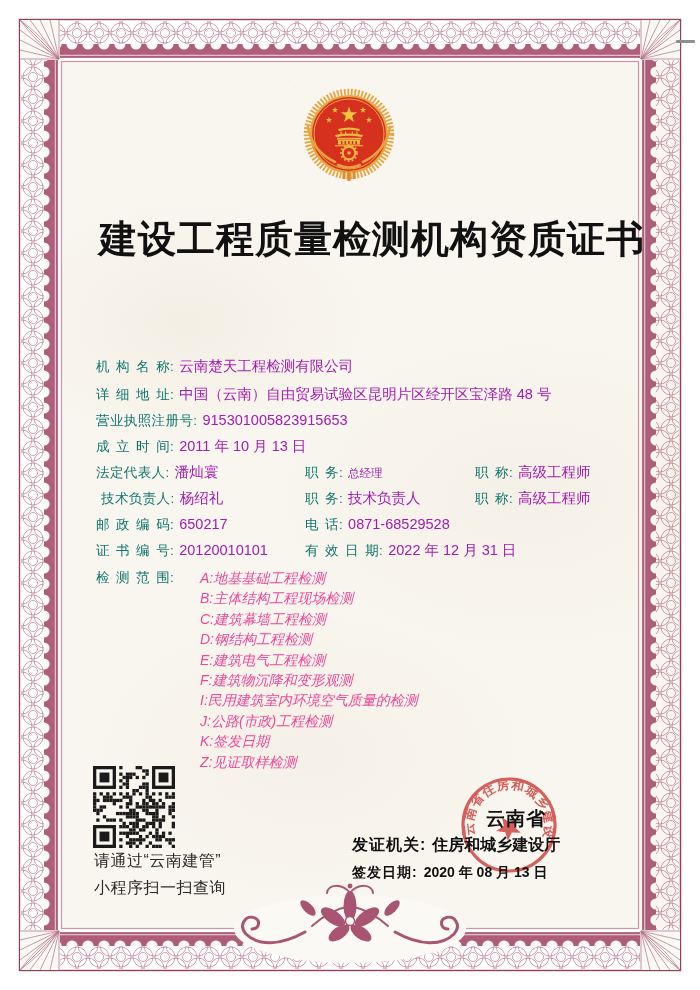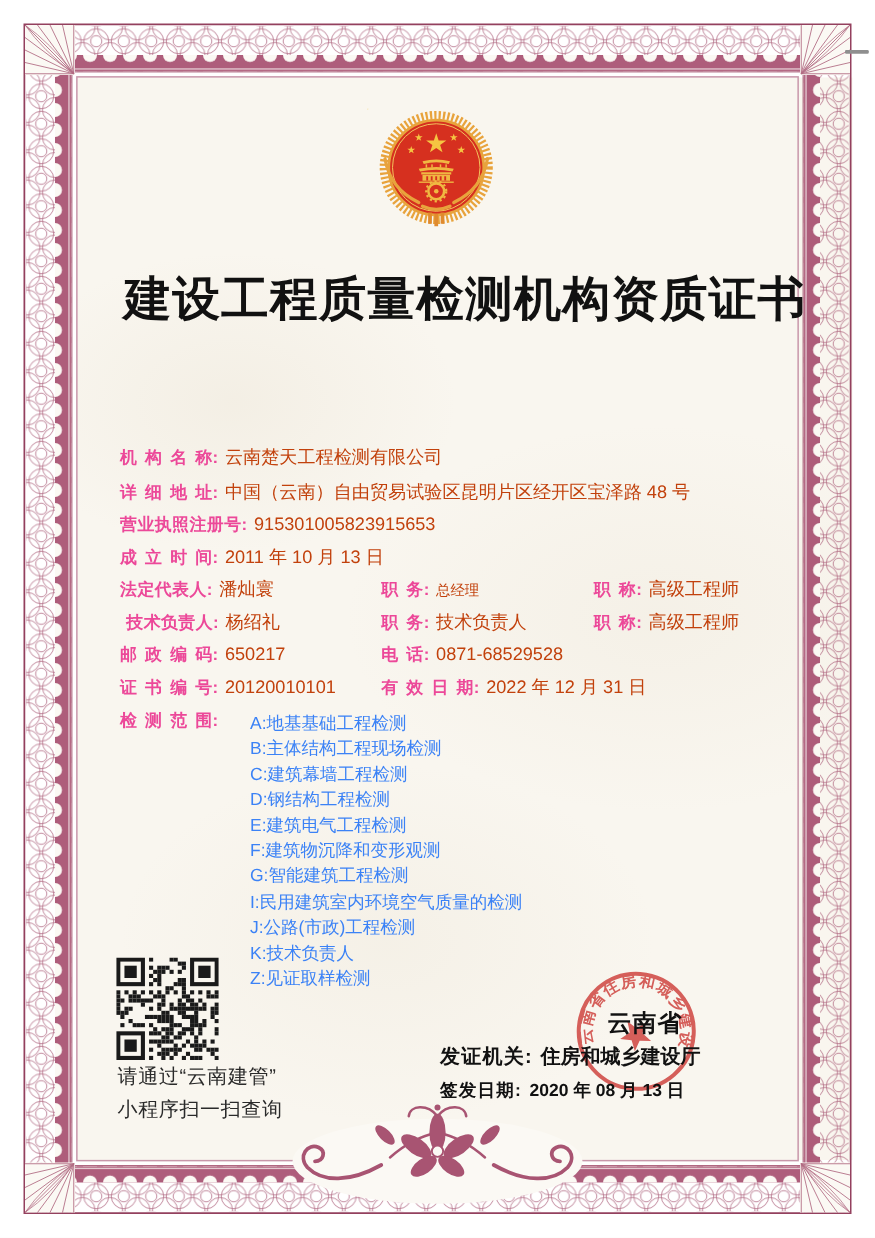--- a/index.html
+++ b/index.html
@@ -9,27 +9,27 @@
   .paper::after{content:"";position:absolute;inset:0;pointer-events:none;background:
      radial-gradient(ellipse 300px 200px at 20% 30%, rgba(210,195,165,.14), transparent 60%),
      radial-gradient(ellipse 420px 260px at 75% 50%, rgba(210,195,165,.11), transparent 60%),
      radial-gradient(ellipse 360px 240px at 40% 80%, rgba(210,195,165,.11), transparent 60%);}
   .border-svg{position:absolute;left:0;top:0;}
   .content{position:absolute;inset:0;}
   .emblem{position:absolute;left:294px;top:87px;width:110px;height:104px;}
   .title{position:absolute;left:0;right:0;top:214px;text-align:center;
          font-size:38px;font-weight:900;letter-spacing:1px;color:#111;}
   .row{position:absolute;left:96px;right:60px;height:22px;line-height:20px;white-space:nowrap;}
-  .lbl{font-weight:700;font-size:13.5px;letter-spacing:.4px;word-spacing:2px;color:#ec4899;}
-  .val{font-size:14.5px;margin-left:5px;color:#c2410c;}
+  .lbl{font-weight:400;font-size:13.5px;letter-spacing:.4px;word-spacing:2px;color:#0f766e;}
+  .val{font-size:14.5px;margin-left:5px;color:#a21caf;}
   .val.small{font-size:11.5px;}
   .col{position:absolute;top:0;white-space:nowrap;}
   .scope-label{position:absolute;left:96px;top:568px;}
   .scope-items{position:absolute;left:200px;top:568px;}
-  .scope-items div{font-size:14px;line-height:20.4px;height:20.4px;color:#3b82f6;}
+  .scope-items div{font-size:14px;line-height:20.4px;height:20.4px;color:#ec4899;font-style:italic;}
   .qr{position:absolute;left:93px;top:766px;width:82px;height:82px;}
   .qr-cap{position:absolute;left:94px;font-size:16px;letter-spacing:.5px;color:#2a2a2a;}
   .seal{position:absolute;left:459px;top:775px;width:100px;height:100px;opacity:.85;transform:rotate(4deg);}
   .province{position:absolute;left:486px;top:806px;font-size:19px;font-weight:800;letter-spacing:1px;color:#111;}
   .issue-row{position:absolute;left:352px;white-space:nowrap;font-weight:800;color:#111;}
   .issue-row .ilbl{letter-spacing:1px;margin-right:6px;}
   .issuer{top:835px;font-size:16px;}
   .issued{top:864px;font-size:14px;}
   .corner-mark{position:absolute;left:676px;top:40px;width:19px;height:2.5px;background:#8f8f8f;border-radius:1px;}
 </style>
@@ -231,24 +231,23 @@
     <div class="scope-label">
       <span class="lbl">检 测 范 围:</span>
     </div>
     <div class="scope-items">
       <div>A:地基基础工程检测</div>
       <div>B:主体结构工程现场检测</div>
       <div>C:建筑幕墙工程检测</div>
       <div>D:钢结构工程检测</div>
       <div>E:建筑电气工程检测</div>
       <div>F:建筑物沉降和变形观测</div>
-      <div>G:智能建筑工程检测</div>
       <div>I:民用建筑室内环境空气质量的检测</div>
       <div>J:公路(市政)工程检测</div>
-      <div>K:技术负责人</div>
+      <div>K:签发日期</div>
       <div>Z:见证取样检测</div>
     </div>
 
     <svg class="qr" id="qr-svg" viewBox="0 0 82.5 82.5">
         <rect x="26.4" y="0" width="3.3" height="3.3" fill="#1a1a1a"></rect>
         <rect x="42.9" y="0" width="3.3" height="3.3" fill="#1a1a1a"></rect>
         <rect x="46.199999999999996" y="0" width="3.3" height="3.3" fill="#1a1a1a"></rect>
         <rect x="49.5" y="3.3" width="3.3" height="3.3" fill="#1a1a1a"></rect>
         <rect x="52.8" y="3.3" width="3.3" height="3.3" fill="#1a1a1a"></rect>
         <rect x="26.4" y="6.6" width="3.3" height="3.3" fill="#1a1a1a"></rect>

